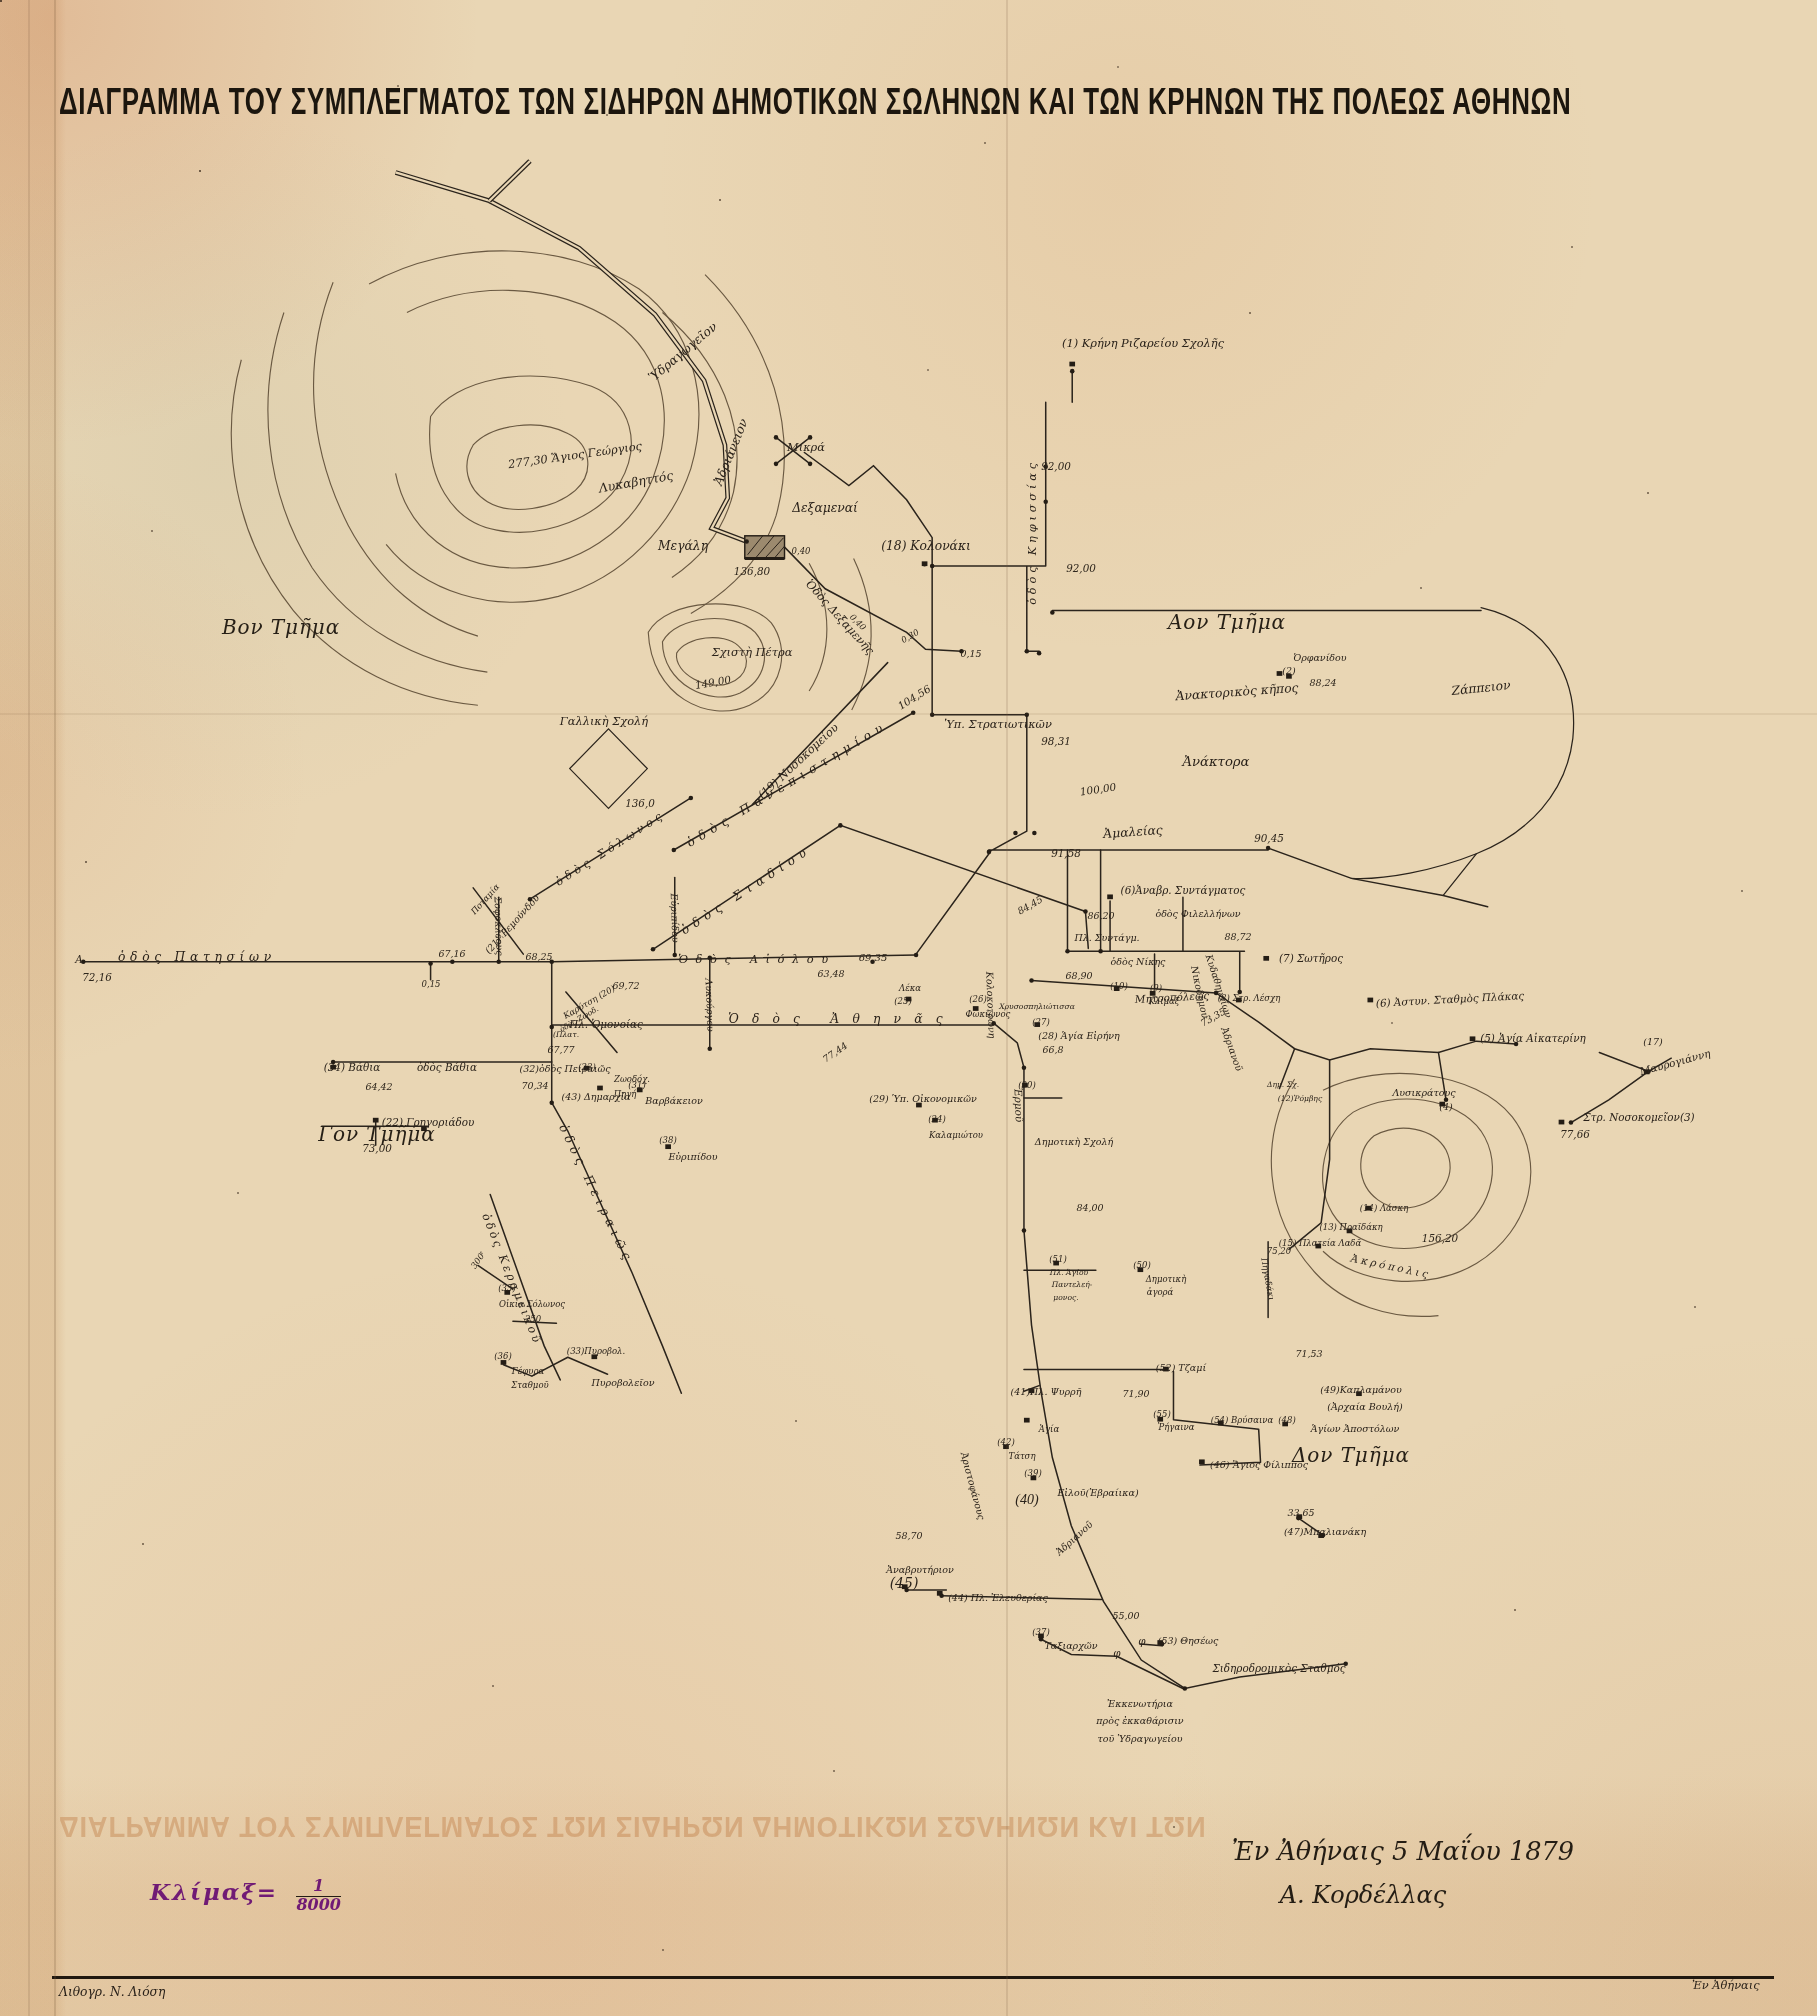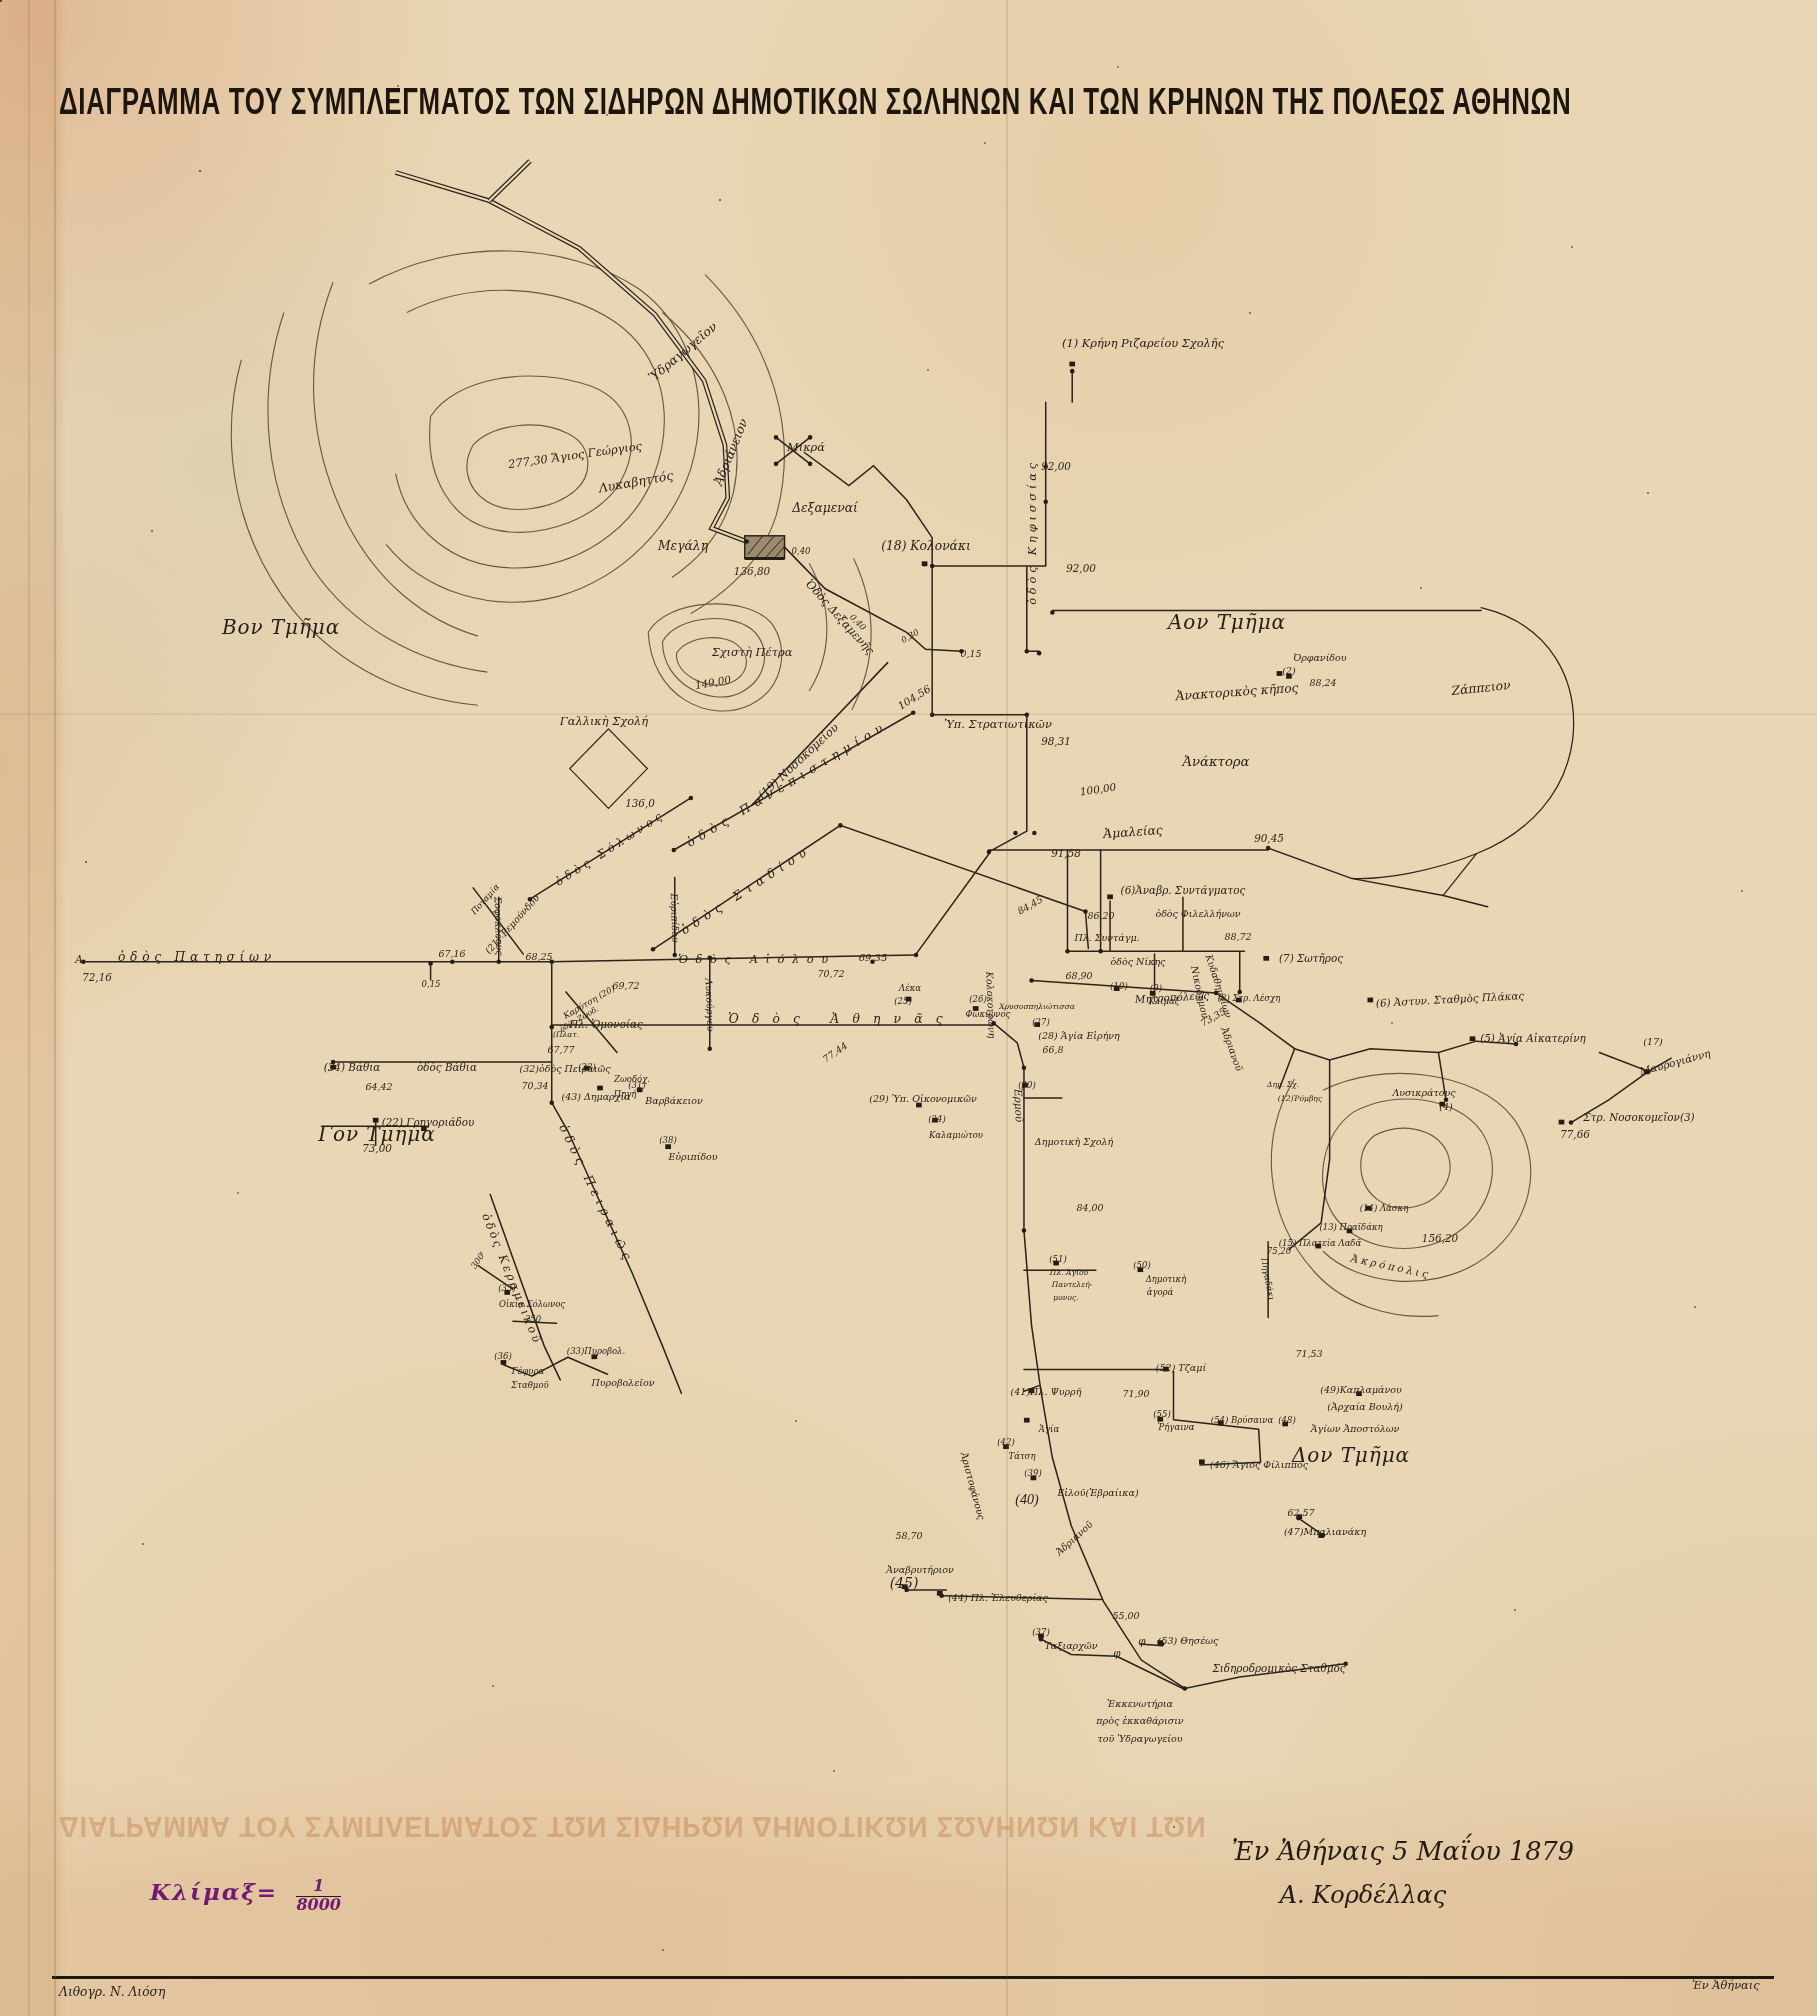--- a/index.html
+++ b/index.html
@@ -351,21 +351,21 @@
       <div class="lbl num" style="left: 377px; top: 1148px; transform: translate(-50%, -50%) rotate(0deg);">73,00</div>
       <div class="lbl name" style="left: 79px; top: 959px; font-size: 10.4px; transform: translate(-50%, -50%) rotate(0deg);">Α</div>
       <div class="lbl num" style="left: 97px; top: 977px; transform: translate(-50%, -50%) rotate(0deg);">72,16</div>
       <div class="lbl street" style="left: 197px; top: 957px; font-size: 12.3px; letter-spacing: 4.7px; transform: translate(-50%, -50%) rotate(0deg);">ὁδὸς Πατησίων</div>
       <div class="lbl num" style="left: 452px; top: 953px; font-size: 9.5px; transform: translate(-50%, -50%) rotate(0deg);">67,16</div>
       <div class="lbl num" style="left: 431px; top: 984px; font-size: 8.5px; transform: translate(-50%, -50%) rotate(0deg);">0,15</div>
       <div class="lbl num" style="left: 539px; top: 956px; font-size: 9.5px; transform: translate(-50%, -50%) rotate(0deg);">68,25</div>
       <div class="lbl num" style="left: 626px; top: 985px; font-size: 9.5px; transform: translate(-50%, -50%) rotate(0deg);">69,72</div>
       <div class="lbl street" style="left: 757px; top: 959px; font-size: 11.4px; letter-spacing: 7.6px; transform: translate(-50%, -50%) rotate(0deg);">Ὁδὸς Αἰόλου</div>
       <div class="lbl num" style="left: 873px; top: 957px; font-size: 10px; transform: translate(-50%, -50%) rotate(0deg);">69,35</div>
-      <div class="lbl num" style="left: 831px; top: 973px; font-size: 9.5px; transform: translate(-50%, -50%) rotate(0deg);">70,72</div>
+      <div class="lbl num" style="left: 831px; top: 973px; font-size: 9.5px; transform: translate(-50%, -50%) rotate(0deg);">63,48</div>
       <div class="lbl name" style="left: 606px; top: 1024px; font-size: 10.4px; transform: translate(-50%, -50%) rotate(0deg);">Πλ. Ὁμονοίας</div>
       <div class="lbl street" style="left: 842px; top: 1019px; font-size: 12.3px; letter-spacing: 13.2px; transform: translate(-50%, -50%) rotate(0deg);">Ὁδὸς Ἀθηνᾶς</div>
       <div class="lbl num" style="left: 561px; top: 1049px; font-size: 9.5px; transform: translate(-50%, -50%) rotate(0deg);">67,77</div>
       <div class="lbl name" style="left: 352px; top: 1067px; font-size: 10.4px; transform: translate(-50%, -50%) rotate(0deg);">(34) Βάθια</div>
       <div class="lbl name" style="left: 447px; top: 1067px; font-size: 10.4px; transform: translate(-50%, -50%) rotate(0deg);">ὁδὸς Βάθια</div>
       <div class="lbl num" style="left: 379px; top: 1086px; font-size: 9.5px; transform: translate(-50%, -50%) rotate(0deg);">64,42</div>
       <div class="lbl name" style="left: 565px; top: 1068px; font-size: 9.5px; transform: translate(-50%, -50%) rotate(0deg);">(32)ὁδὸς Πειραιῶς</div>
       <div class="lbl num" style="left: 535px; top: 1085px; font-size: 9.5px; transform: translate(-50%, -50%) rotate(0deg);">70,34</div>
       <div class="lbl big" style="left: 377px; top: 1134px; transform: translate(-50%, -50%) rotate(0deg);">Γον Τμῆμα</div>
       <div class="lbl name" style="left: 499px; top: 926px; font-size: 9.5px; transform: translate(-50%, -50%) rotate(88deg);">Σοφοκλέους</div>
@@ -401,21 +401,21 @@
       <div class="lbl name" style="left: 1046px; top: 1391px; font-size: 9.5px; transform: translate(-50%, -50%) rotate(0deg);">(41)Πλ. Ψυρρῆ</div>
       <div class="lbl name" style="left: 1162px; top: 1414px; font-size: 8.5px; transform: translate(-50%, -50%) rotate(0deg);">(55)</div>
       <div class="lbl name" style="left: 1176px; top: 1427px; font-size: 8.5px; transform: translate(-50%, -50%) rotate(0deg);">Ῥήγαινα</div>
       <div class="lbl name" style="left: 1242px; top: 1420px; font-size: 8.5px; transform: translate(-50%, -50%) rotate(0deg);">(54) Βρύσαινα</div>
       <div class="lbl name" style="left: 1287px; top: 1420px; font-size: 8.5px; transform: translate(-50%, -50%) rotate(0deg);">(48)</div>
       <div class="lbl name" style="left: 1355px; top: 1428px; font-size: 9.5px; transform: translate(-50%, -50%) rotate(0deg);">Ἁγίων Ἀποστόλων</div>
       <div class="lbl name" style="left: 1259px; top: 1464px; font-size: 9.5px; transform: translate(-50%, -50%) rotate(0deg);">(46) Ἅγιος Φίλιππος</div>
       <div class="lbl big" style="left: 1351px; top: 1455px; transform: translate(-50%, -50%) rotate(0deg);">Δον Τμῆμα</div>
       <div class="lbl name" style="left: 1361px; top: 1389px; font-size: 9.5px; transform: translate(-50%, -50%) rotate(0deg);">(49)Καπλαμάνου</div>
       <div class="lbl name" style="left: 1365px; top: 1406px; font-size: 9.5px; transform: translate(-50%, -50%) rotate(0deg);">(Ἀρχαία Βουλή)</div>
-      <div class="lbl num" style="left: 1301px; top: 1512px; font-size: 9.5px; transform: translate(-50%, -50%) rotate(0deg);">62,57</div>
+      <div class="lbl num" style="left: 1301px; top: 1512px; font-size: 9.5px; transform: translate(-50%, -50%) rotate(0deg);">33,65</div>
       <div class="lbl name" style="left: 1325px; top: 1531px; font-size: 9.5px; transform: translate(-50%, -50%) rotate(0deg);">(47)Μπαλιανάκη</div>
       <div class="lbl name" style="left: 1027px; top: 1500px; font-size: 14px; transform: translate(-50%, -50%) rotate(0deg); font-family: Liberation Serif, serif;">(40)</div>
       <div class="lbl name" style="left: 1049px; top: 1429px; font-size: 8.5px; transform: translate(-50%, -50%) rotate(0deg);">Ἁγία</div>
       <div class="lbl name" style="left: 1006px; top: 1442px; font-size: 8.5px; transform: translate(-50%, -50%) rotate(0deg);">(42)</div>
       <div class="lbl name" style="left: 1022px; top: 1456px; font-size: 8.5px; transform: translate(-50%, -50%) rotate(0deg);">Τάτση</div>
       <div class="lbl name" style="left: 1033px; top: 1473px; font-size: 8.5px; transform: translate(-50%, -50%) rotate(0deg);">(39)</div>
       <div class="lbl name" style="left: 1098px; top: 1492px; font-size: 9.5px; transform: translate(-50%, -50%) rotate(0deg);">Εἰλοῦ(Ἑβραίικα)</div>
       <div class="lbl name" style="left: 973px; top: 1486px; font-size: 9.5px; transform: translate(-50%, -50%) rotate(75deg);">Ἀριστοφάνους</div>
       <div class="lbl name" style="left: 1074px; top: 1538px; font-size: 9.5px; transform: translate(-50%, -50%) rotate(-42deg);">Ἀδριανοῦ</div>
       <div class="lbl num" style="left: 909px; top: 1535px; font-size: 9.5px; transform: translate(-50%, -50%) rotate(0deg);">58,70</div>

